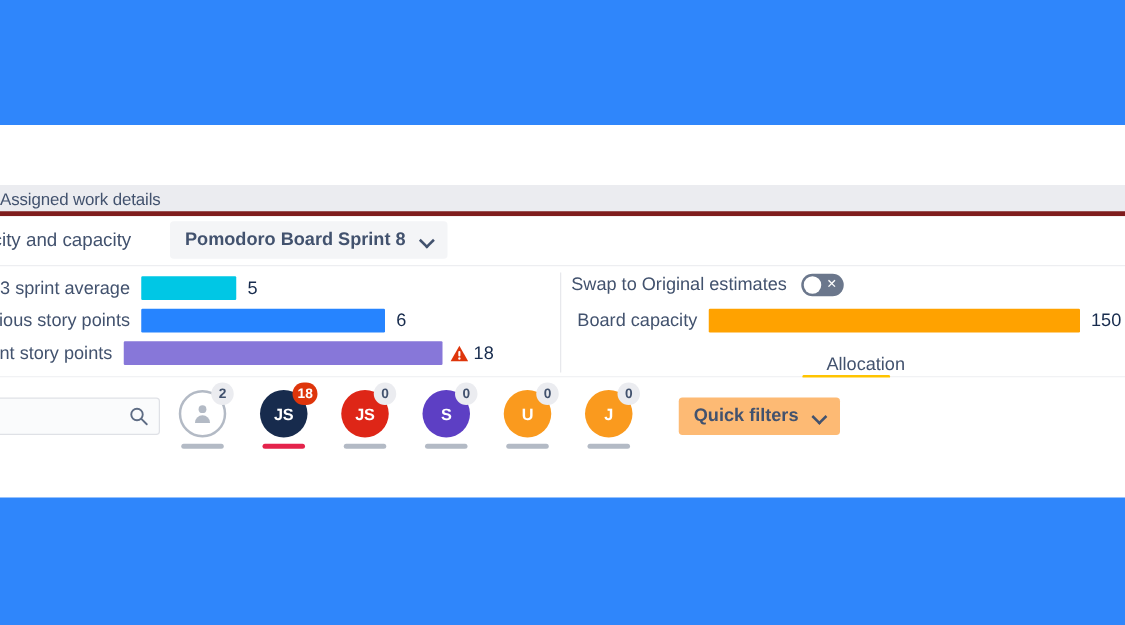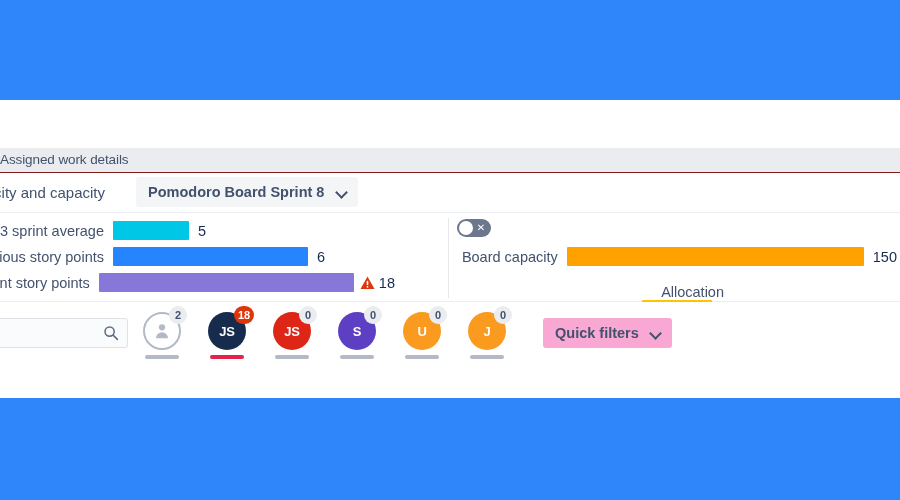--- a/index.html
+++ b/index.html
@@ -36,21 +36,21 @@
     width: 900px; height: 48px;
     background: #ffffff;
   }
 
   
   .details-header {
     position: absolute;
     left: 0; top: 148px;
     width: 900px; height: 25px;
     background: #ebecf0;
-    border-bottom: 1px solid #7f1d1d;
+    border-bottom: 4px solid #7f1d1d;
     box-sizing: border-box;
   }
   .details-header-label {
     position: absolute;
     left: 0px; top: 4px;
     font-size: 13.5px;
     color: #42526e;
     letter-spacing: -0.1px;
     white-space: nowrap;
   }
@@ -284,21 +284,21 @@
   }
 
   .quick-filters {
     position: absolute;
     left: 543px; top: 318px;
     height: 30px;
     padding: 0 10px 0 12px;
     display: flex;
     align-items: center;
     gap: 11px;
-    background: #f9a8d4;
+    background: #fdba74;
     border-radius: 3px;
     cursor: pointer;
     box-sizing: border-box;
   }
   .quick-filters-label {
     font-size: 14.5px;
     font-weight: bold;
     color: #42526e;
     white-space: nowrap;
   }
@@ -349,20 +349,21 @@
     </span>
     <svg class="warn-icon" viewBox="0 0 16 15">
       <path d="M8 0.6 L15.5 14 L0.5 14 Z" fill="#de350b"></path>
       <rect x="7.1" y="5.2" width="1.8" height="4.6" rx="0.9" fill="#ffffff"></rect>
       <circle cx="8" cy="11.6" r="1" fill="#ffffff"></circle>
     </svg>
     <span class="bar-value">18</span>
   </div>
 
   <div class="swap-row">
+    <span class="swap-label">Swap to Original estimates</span>
     <span class="toggle">
       <span class="toggle-knob"></span>
       <span class="toggle-x">✕</span>
     </span>
   </div>
 
   <div class="bar-row right-row" style="top:247px;">
     <span class="bar-label">Board capacity</span>
     <span class="bar-track">
       <span class="bar-fill" id="cbar0" style="width:297px;background:#ffa200;display:block;"></span>

